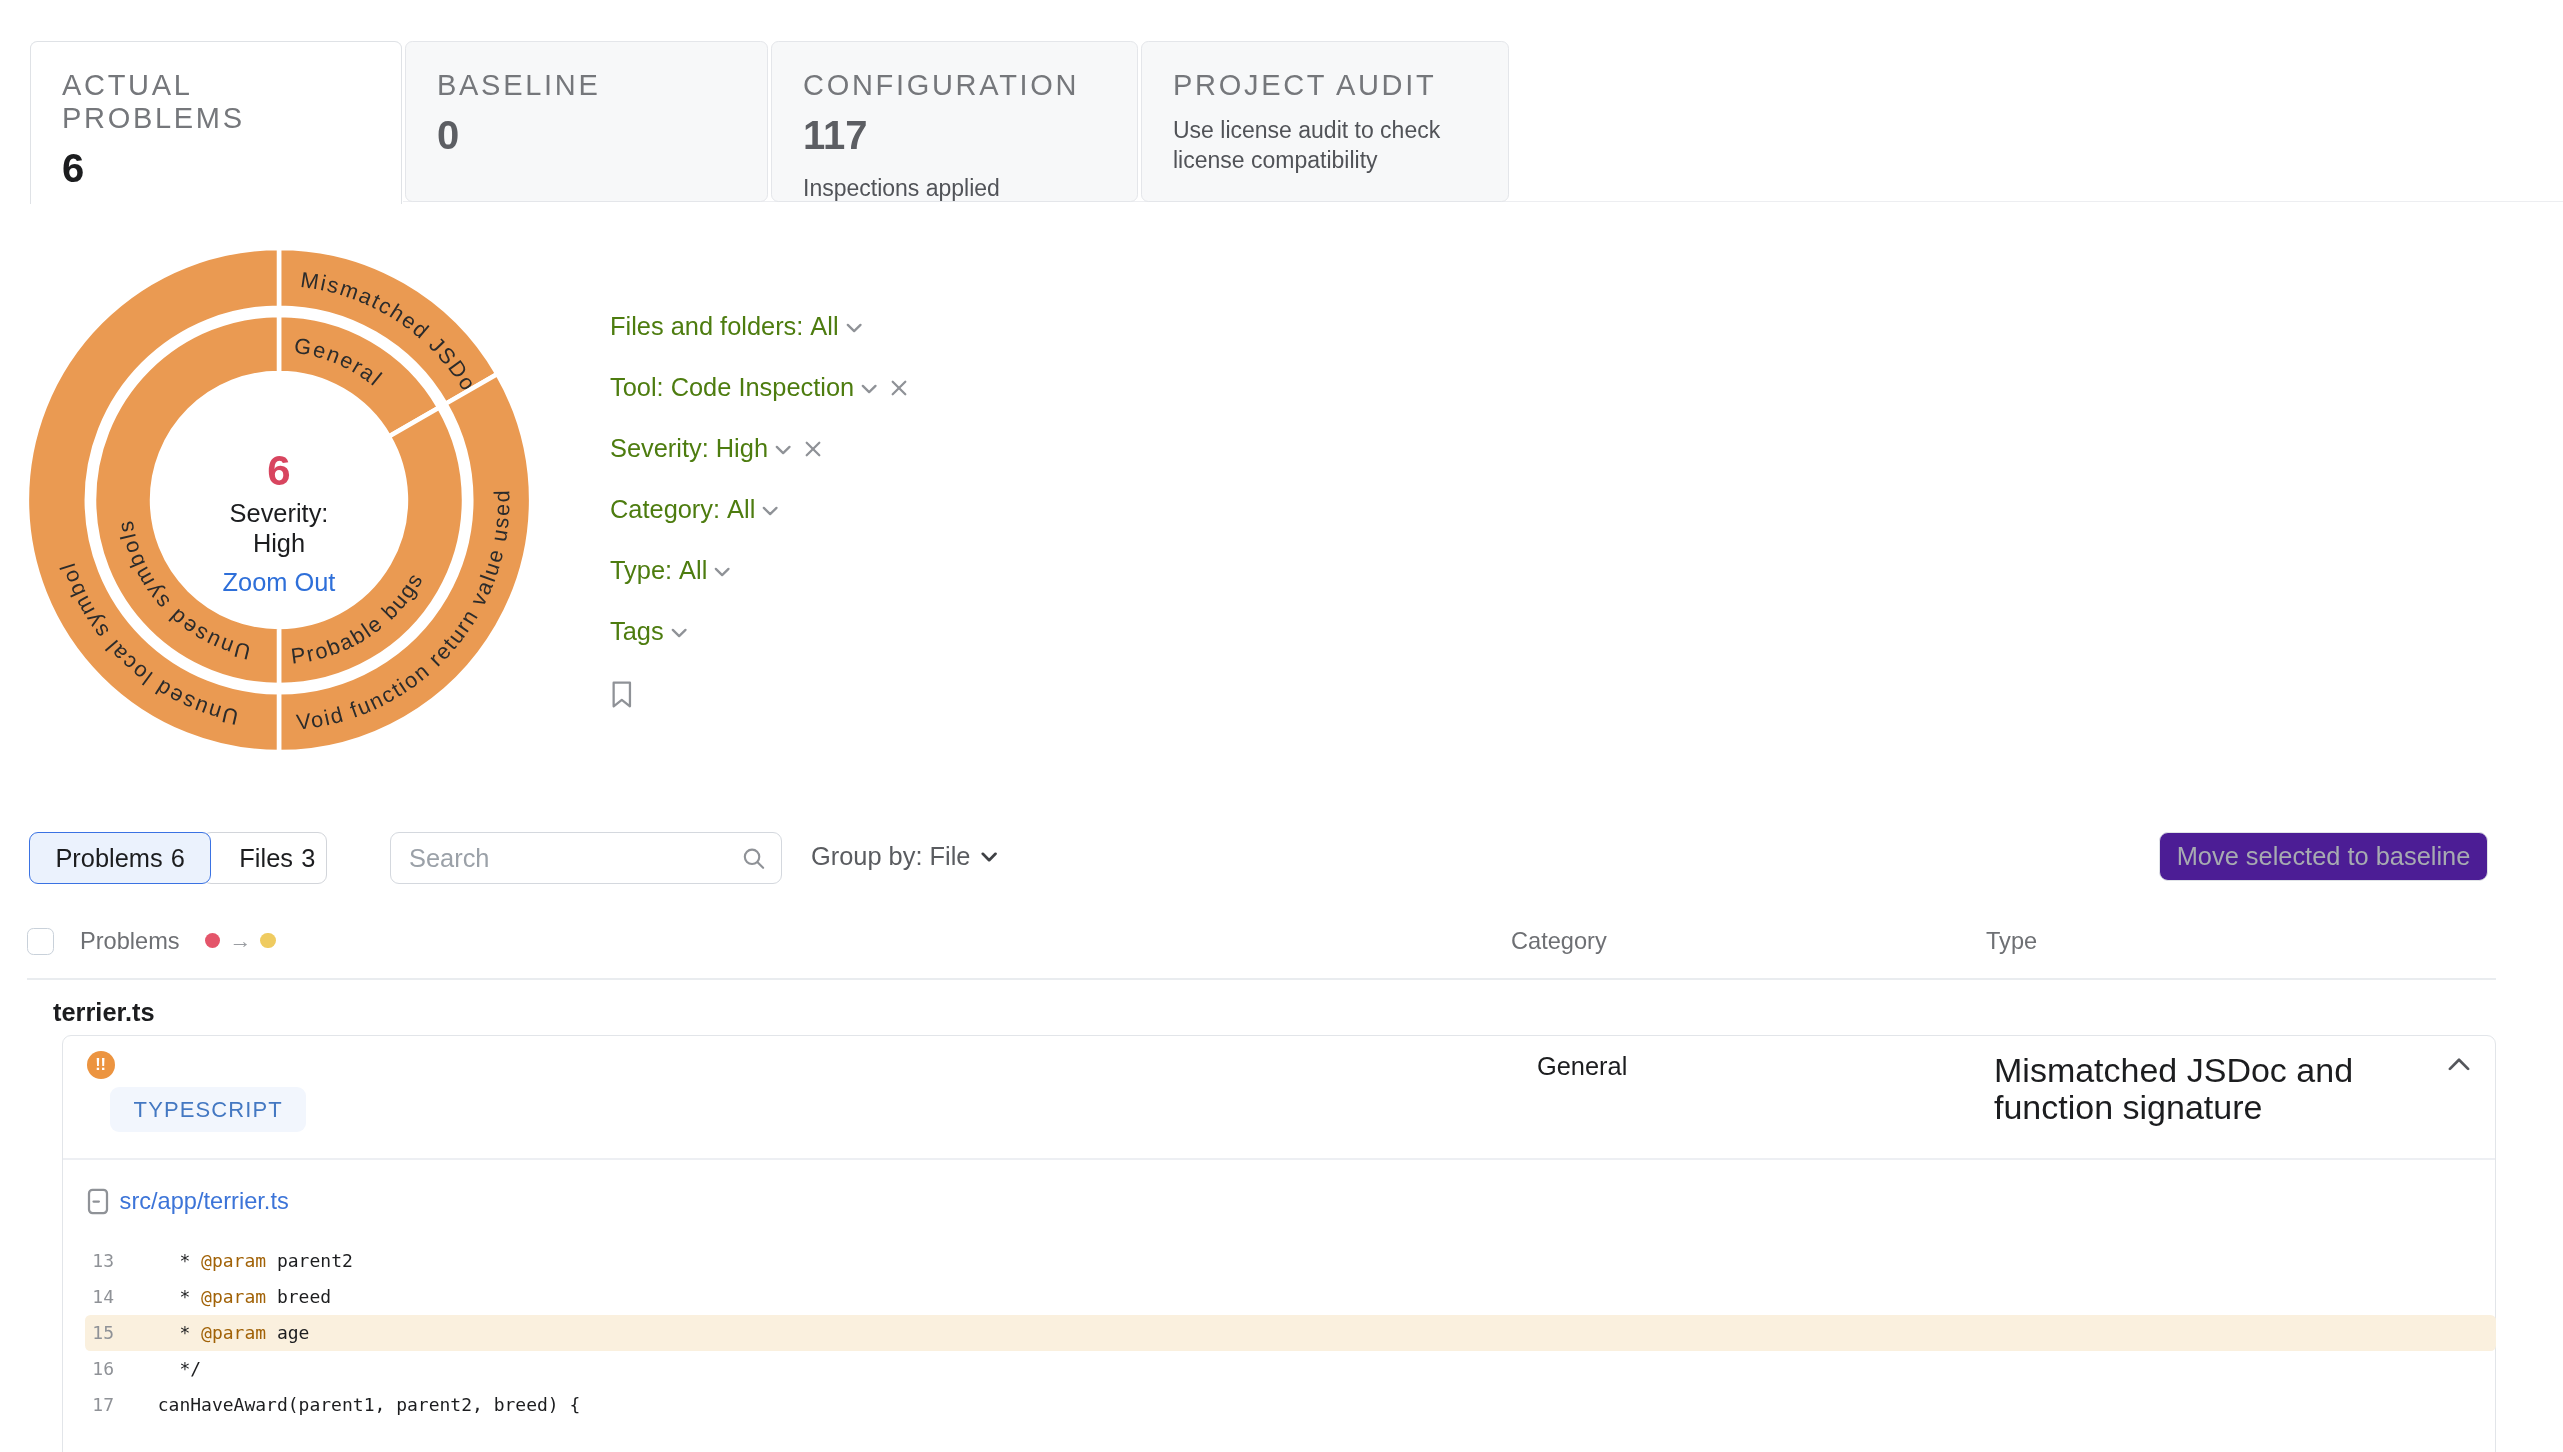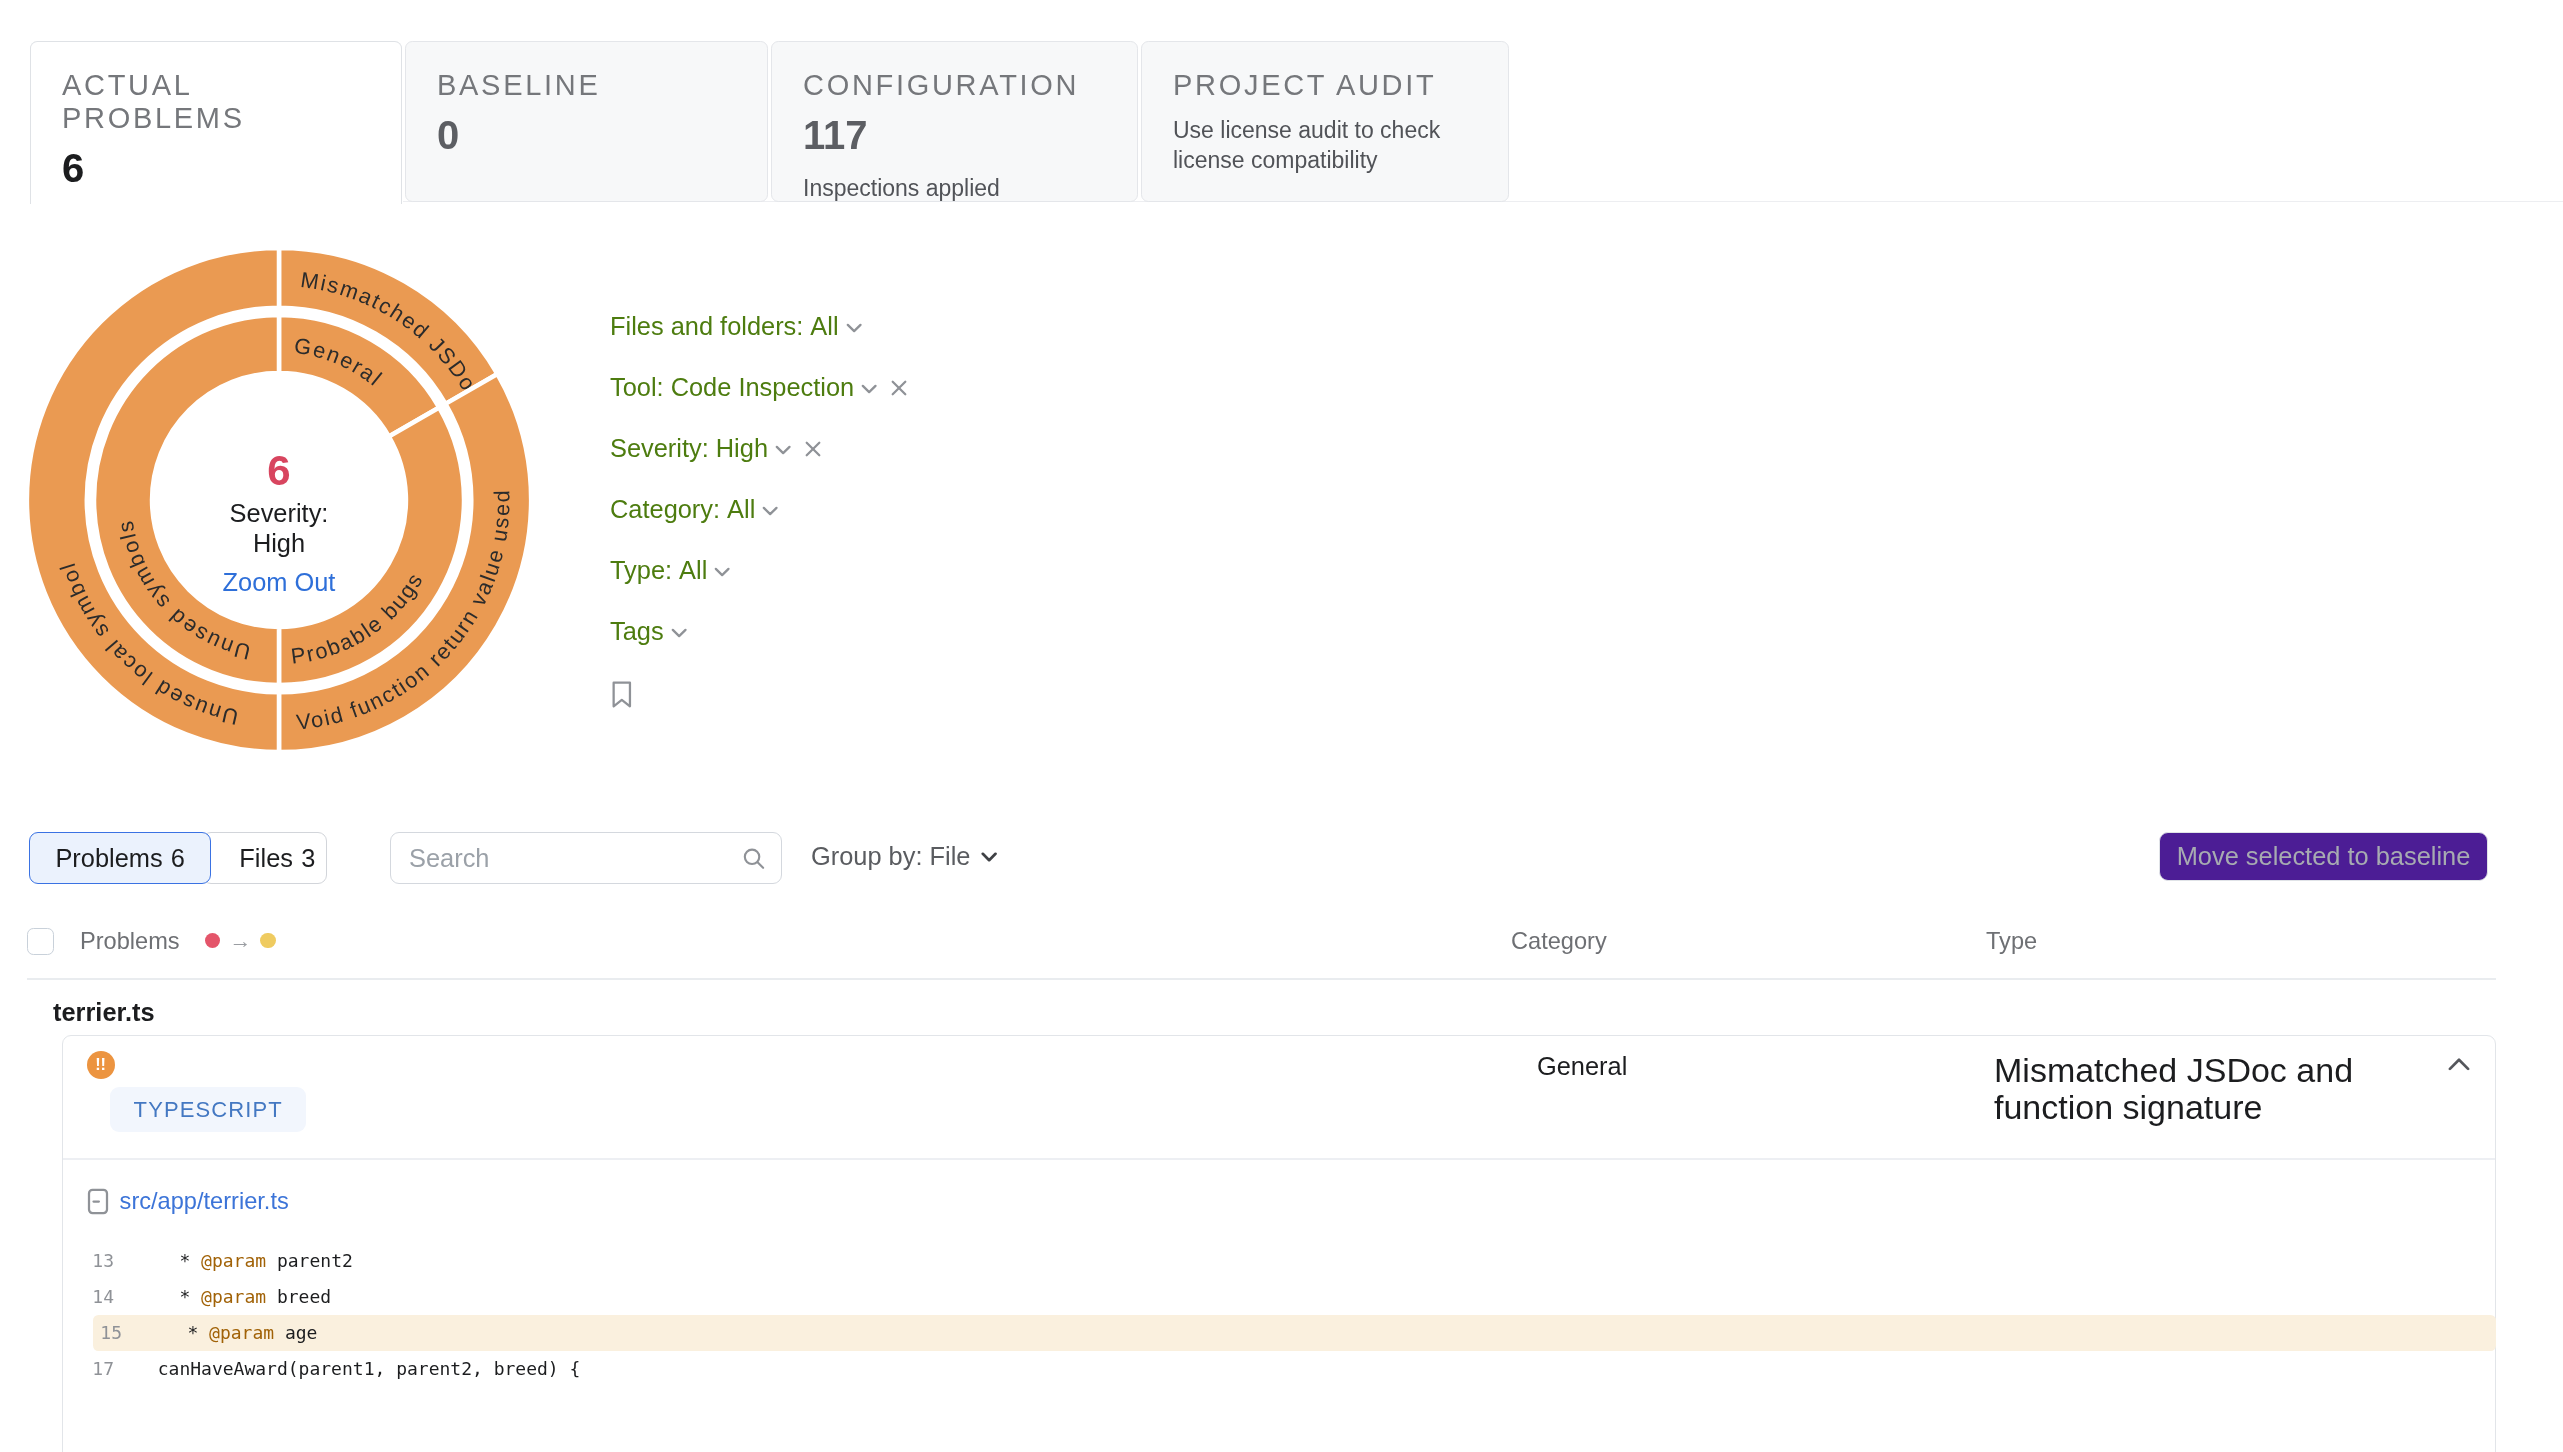--- a/index.html
+++ b/index.html
@@ -75,21 +75,21 @@
   .p-type { position:absolute; left:1931px; top:16.3px; width:399px; font-size:34px; line-height:37px; color:#1c1d1f; }
   .p-chevron { position:absolute; left:2385px; top:22px; cursor:pointer; }
   .p-badge { position:absolute; left:47px; top:51px; height:45px; border-radius:9px; background:#f2f6fd; color:#4478c2; font-size:22px; letter-spacing:1.1px; display:inline-flex; align-items:center; padding:0 23.6px; }
   .card-sep { position:absolute; left:0; top:122px; width:100%; height:1.8px; background:#edeff3; }
 
   .file-row { position:absolute; left:23.6px; top:152px; display:flex; align-items:center; gap:11px; cursor:pointer; }
   .file-link { font-size:23.6px; color:#3c74d8; }
 
   .code-block { position:absolute; left:22px; top:207px; width:2411px; }
   .code-row { display:flex; height:36px; padding-left:7.3px; border-radius:5.4px; }
-  .code-row.hl { background:#faf0de;margin-left:8px; }
+  .code-row.hl { background:#faf0de; }
   .ln { width:31px; font-family:"DejaVu Sans Mono", monospace; font-size:18px; line-height:36px; color:#8f9297; }
   .code { font-family:"DejaVu Sans Mono", monospace; font-size:18px; line-height:36px; color:#1c1d1f; white-space:pre; margin-left:23.6px; }
   .code .doc { color:#a16207; }
 
   .icon-stroke { stroke:#8f9297; stroke-width:2.5; fill:none; stroke-linecap:round; stroke-linejoin:round; }
   .icon-dark { stroke:#3f4145; stroke-width:3; fill:none; stroke-linecap:round; stroke-linejoin:round; }
   .icon-mid { stroke:#55575c; stroke-width:3; fill:none; stroke-linecap:round; stroke-linejoin:round; }
 </style>
 </head>
 <body>
@@ -276,18 +276,22 @@
     </div>
     <div class="code-row">
       <span class="ln">14</span>
         <span class="code"><span>   * </span><span class="doc">@param</span><span> breed</span></span>
     </div>
     <div class="code-row hl">
       <span class="ln">15</span>
         <span class="code"><span>   * </span><span class="doc">@param</span><span> age</span></span>
     </div>
     <div class="code-row">
+      <span class="ln">16</span>
+        <span class="code"><span>   */</span></span>
+    </div>
+    <div class="code-row">
       <span class="ln">17</span>
         <span class="code"><span> canHaveAward(parent1, parent2, breed) {</span></span>
     </div>
   </div>
 </div>
 
 
 </body></html>

